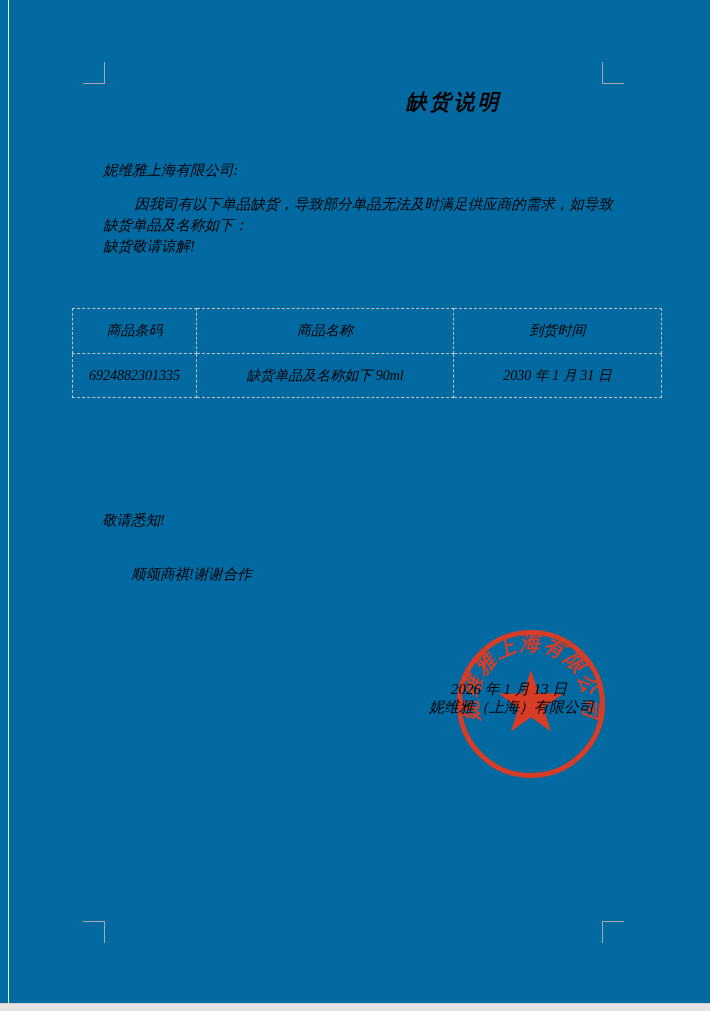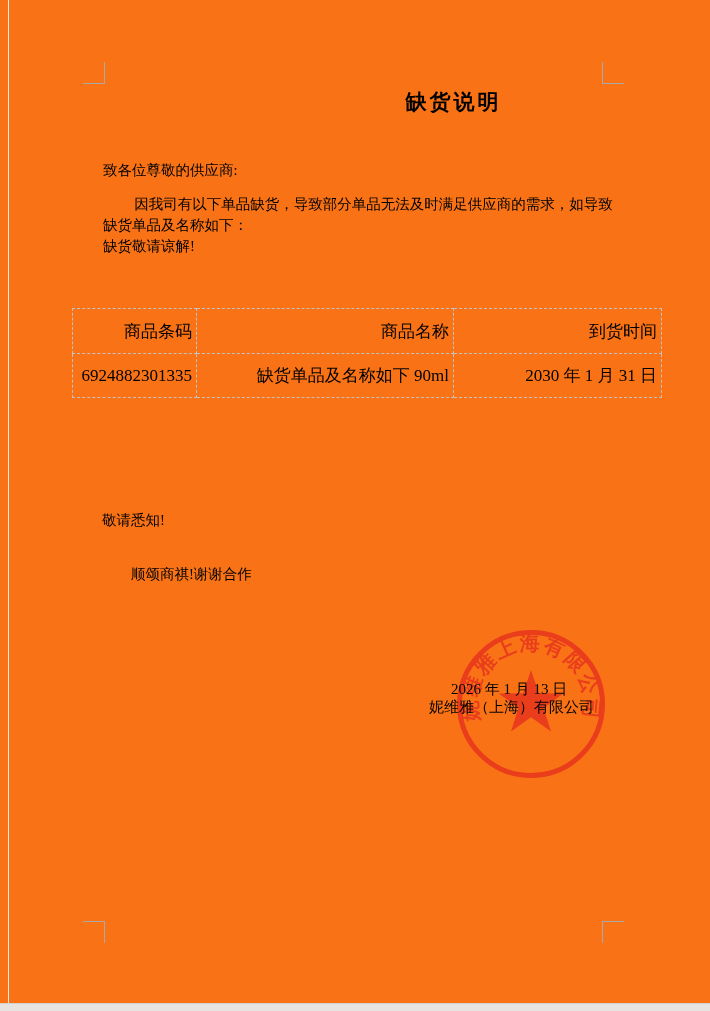--- a/index.html
+++ b/index.html
@@ -1,22 +1,23 @@
 <!DOCTYPE html>
 <html><head>
 <meta charset="utf-8">
 <style>
   html,body{margin:0;padding:0;background:#ffffff;}
   .page{
     position:relative;
     width:710px;height:1011px;
-    background:#f97316;
+    background:#0369a1;
     overflow:hidden;
     font-family:"Liberation Serif","DejaVu Serif",serif;
     color:#000;
+    font-style:italic;
   }
   .left-edge-line{
     position:absolute;left:8px;top:0;width:1px;height:1003px;
     background:#efedeb;
   }
   .bottom-edge{
     position:absolute;left:0;top:1003px;width:710px;height:8px;
     background:#e7e3e0;border-top:1px solid #d4d0cc;box-sizing:border-box;
   }
   .crop{position:absolute;width:22px;height:22px;box-sizing:border-box;}
@@ -49,22 +50,22 @@
     position:absolute;left:131px;top:564px;
     font-size:14.5px;line-height:21px;
   }
 
   table.product-table{
     position:absolute;left:72px;top:308px;width:589px;
     border-collapse:collapse;table-layout:fixed;
   }
   table.product-table td{
     border:1px dashed #c2c2c2;
-    text-align:right;vertical-align:middle;
-    font-size:17px;padding:0 4px;box-sizing:border-box;
+    text-align:center;vertical-align:middle;
+    font-size:14px;padding:0 4px;box-sizing:border-box;
   }
   tr.hdr td{height:45px;}
   tr.row td{height:44px;}
 
   .stamp{
     position:absolute;left:451px;top:624px;width:160px;height:160px;
     z-index:1;opacity:0.93;
   }
   .sign-date{
     position:absolute;left:451px;top:679px;width:160px;
@@ -82,21 +83,21 @@
 
   <div class="left-edge-line"></div>
 
   <div class="crop tl"></div>
   <div class="crop tr"></div>
   <div class="crop bl"></div>
   <div class="crop br"></div>
 
   <div class="doc-title">缺货说明</div>
 
-  <div class="salutation">致各位尊敬的供应商:</div>
+  <div class="salutation">妮维雅上海有限公司:</div>
 
   <div class="body-para">
     <div class="indent">因我司有以下单品缺货，导致部分单品无法及时满足供应商的需求，如导致</div>
     <div>缺货单品及名称如下：</div>
     <div>缺货敬请谅解!</div>
   </div>
 
   <table class="product-table">
     <colgroup>
       <col style="width:124px">

